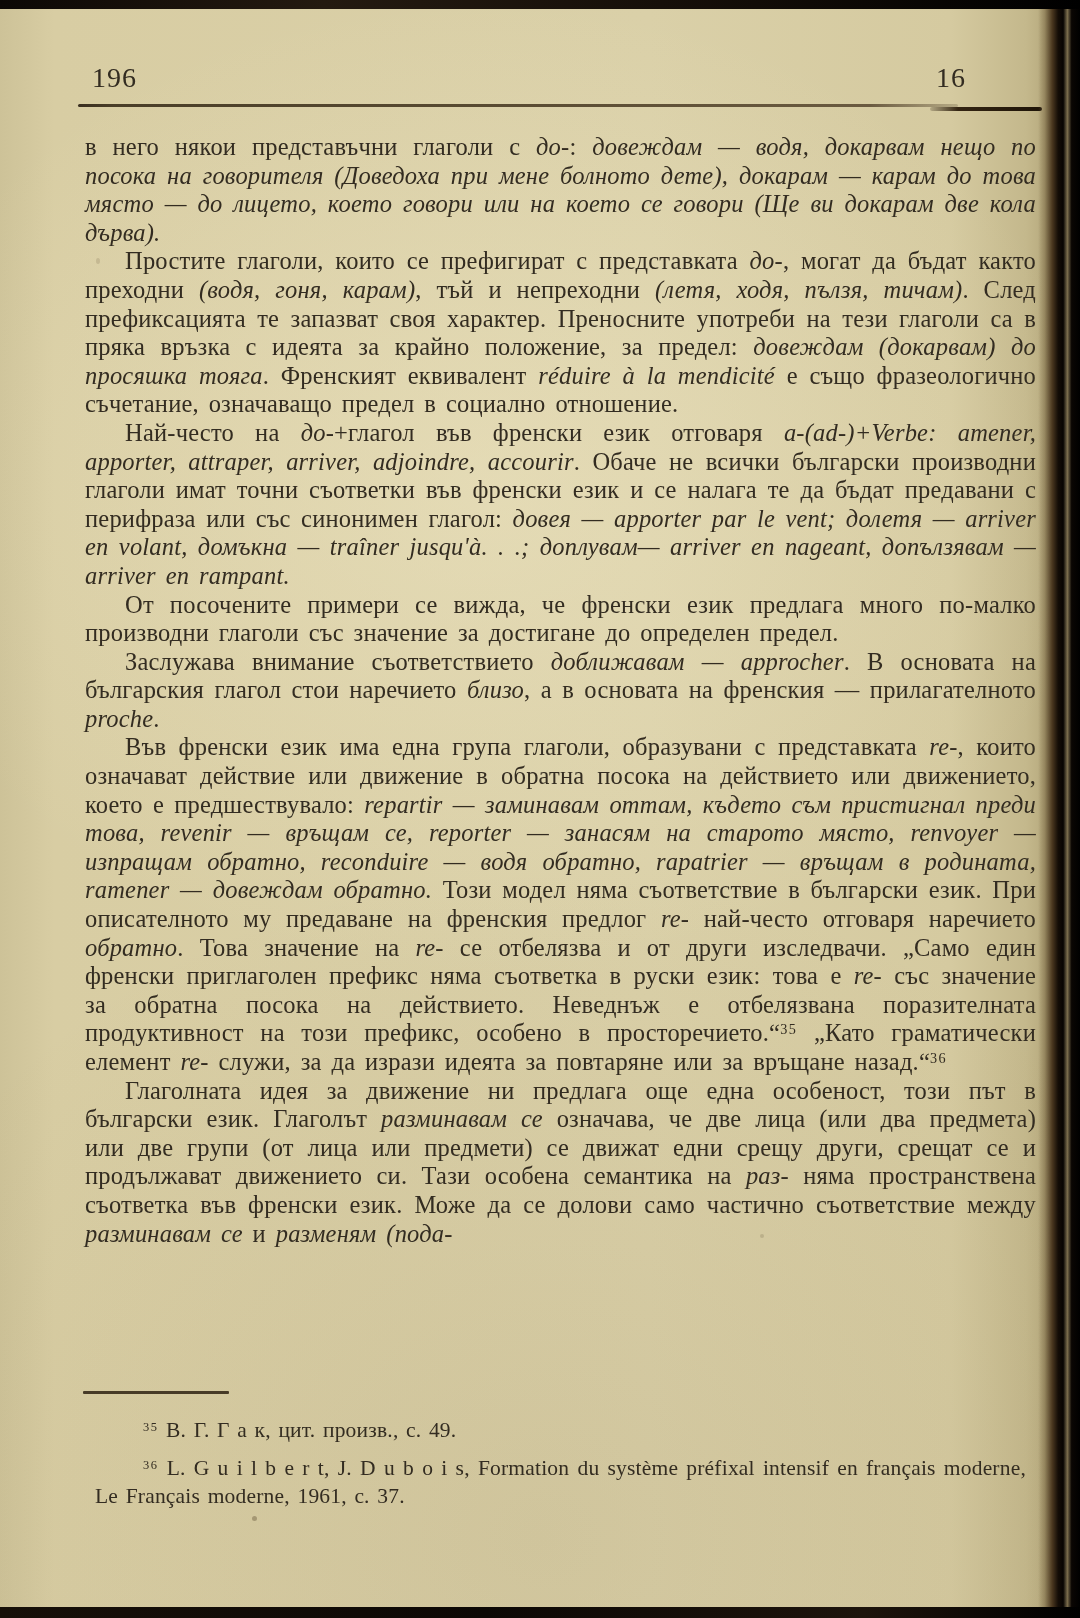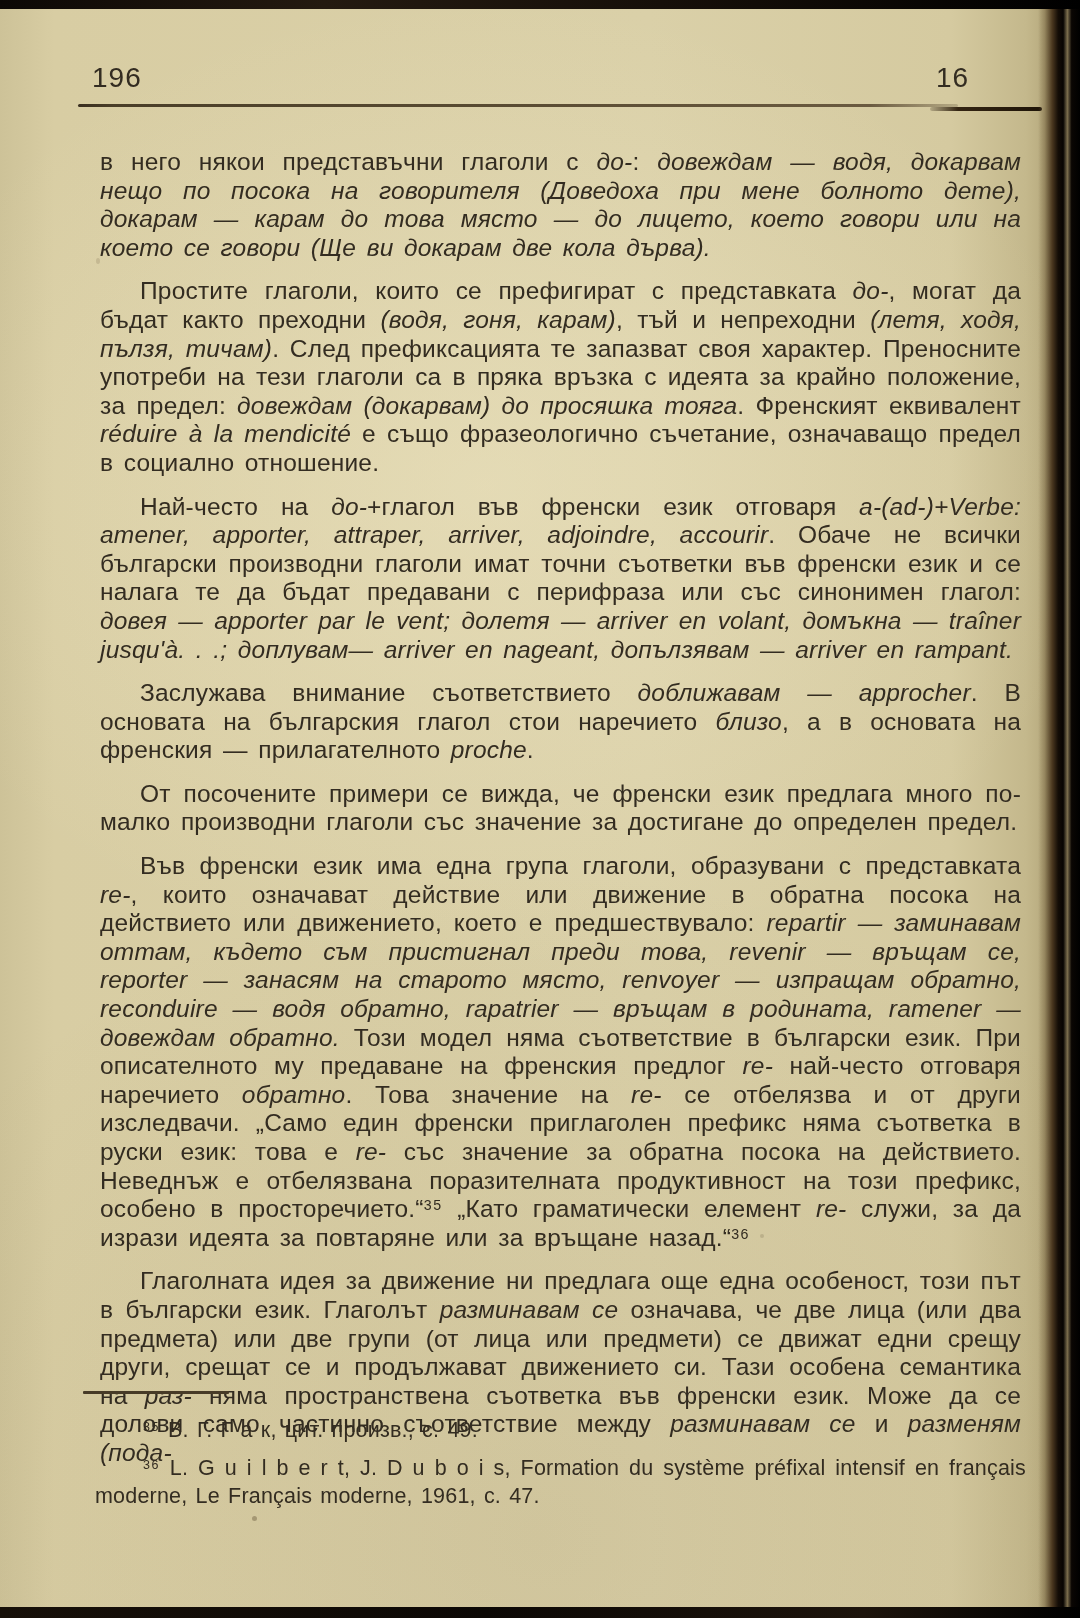--- a/index.html
+++ b/index.html
@@ -1,20 +1,20 @@
 <!DOCTYPE html>
 <html lang="bg"><head>
 <meta charset="utf-8">
 <style>
   html,body{margin:0;padding:0;background:#000;}
   .page{
     position:relative;
     width:1080px;height:1618px;
     overflow:hidden;
-    font-family:Liberation Sans, sans-serif;
+    font-family:Liberation Serif, serif;
     color:#332c21;
     background:
       radial-gradient(ellipse 900px 700px at 45% 30%, rgba(248,240,208,0.35), rgba(0,0,0,0) 70%),
       radial-gradient(ellipse 1000px 900px at 50% 95%, rgba(120,100,60,0.10), rgba(0,0,0,0) 75%),
       linear-gradient(90deg,#cdc298 0%,#d8cda3 5%,#dad0a8 60%,#d5caa0 88%,#c4b88c 95%,#a89a6e 99%),
       #d7cc9f;
   }
   
   .edge-top{position:absolute;left:0;top:0;width:100%;height:9px;
     background:linear-gradient(90deg,#0c0805 0%,#241a10 30%,#120c07 70%,#000 100%);}
@@ -42,21 +42,21 @@
   .header-rule-end{position:absolute;top:107px;left:930px;width:112px;height:4px;
     background:linear-gradient(90deg,rgba(42,30,16,0.2) 0%,#332412 25%,#1e1408 100%);
     border-radius:2px;}
   
   .body-text{
     position:absolute;left:85px;top:133px;width:951px;
     font-size:24.5px;line-height:28.6px;
     text-align:justify;
     word-spacing:3.5px;letter-spacing:0.2px;
   }
-  .body-text p{margin:15px;padding:0;}
+  .body-text p{margin:0;padding:0;}
   .body-text p.ind{text-indent:40px;}
   .it{font-style:italic;}
   sup{font-size:0.58em;line-height:0;position:relative;top:-0.5em;letter-spacing:1.5px;vertical-align:baseline;}
   
   .footnote-rule{position:absolute;left:83px;top:1391px;width:146px;height:2.5px;
     background:#473b27;border-radius:1px;}
   .footnotes{
     position:absolute;left:85px;top:1406px;width:951px;
     font-size:21.5px;line-height:28px;text-align:justify;
     word-spacing:2px;letter-spacing:0.2px;
@@ -72,30 +72,30 @@
 
   <div class="header-num num-left">196</div>
   <div class="header-num num-right">16</div>
   <div class="header-rule"></div>
   <div class="header-rule-end"></div>
 
   <div class="body-text">
     <p><span>в него някои представъчни глаголи с </span><span class="it">до-</span><span>: </span><span class="it">довеждам — водя, докарвам нещо по посока на говорителя (Доведоха при мене болното дете), докарам — карам до това място — до лицето, което говори или на което се говори (Ще ви докарам две кола дърва).</span></p>
     <p class="ind"><span>Простите глаголи, които се префигират с представката </span><span class="it">до-</span><span>, могат да бъдат както преходни </span><span class="it">(водя, гоня, карам)</span><span>, тъй и непреходни </span><span class="it">(летя, ходя, пълзя, тичам)</span><span>. След префиксацията те запазват своя характер. Преносните употреби на тези глаголи са в пряка връзка с идеята за крайно положение, за предел: </span><span class="it">довеждам (докарвам) до просяшка тояга</span><span>. Френският еквивалент </span><span class="it">réduire à la mendicité</span><span> е също фразеологично съчетание, означаващо предел в социално отношение.</span></p>
     <p class="ind"><span>Най-често на </span><span class="it">до-</span><span>+глагол във френски език отговаря </span><span class="it">a-(ad-)+Verbe:</span><span> </span><span class="it">amener, apporter, attraper, arriver, adjoindre, accourir</span><span>. Обаче не всички български производни глаголи имат точни съответки във френски език и се налага те да бъдат предавани с перифраза или със синонимен глагол: </span><span class="it">довея — apporter par le vent; долетя — arriver en volant, домъкна — traîner jusqu'à. . .; доплувам— arriver en nageant, допълзявам — arriver en rampant.</span></p>
+    <p class="ind"><span>От посочените примери се вижда, че френски език предлага много по-малко производни глаголи със значение за достигане до определен предел.</span></p>
     <p class="ind"><span>Заслужава внимание съответствието </span><span class="it">доближавам — approcher</span><span>. В основата на българския глагол стои наречието </span><span class="it">близо</span><span>, а в основата на френския — прилагателното </span><span class="it">proche</span><span>.</span></p>
-    <p class="ind"><span>От посочените примери се вижда, че френски език предлага много по-малко производни глаголи със значение за достигане до определен предел.</span></p>
     <p class="ind"><span>Във френски език има една група глаголи, образувани с представката </span><span class="it">re-</span><span>, които означават действие или движение в обратна посока на действието или движението, което е предшествувало: </span><span class="it">repartir — заминавам оттам, където съм пристигнал преди това, revenir — връщам се, reporter — занасям на старото място, renvoyer — изпращам обратно, reconduire — водя обратно, rapatrier — връщам в родината, ramener — довеждам обратно.</span><span> Този модел няма съответствие в български език. При описателното му предаване на френския предлог </span><span class="it">re-</span><span> най-често отговаря наречието </span><span class="it">обратно</span><span>. Това значение на </span><span class="it">re-</span><span> се отбелязва и от други изследвачи. „Само един френски приглаголен префикс няма съответка в руски език: това е </span><span class="it">re-</span><span> със значение за обратна посока на действието. Неведнъж е отбелязвана поразителната продуктивност на този префикс, особено в просторечието.“</span><sup>35</sup><span> „Като граматически елемент </span><span class="it">re-</span><span> служи, за да изрази идеята за повтаряне или за връщане назад.“</span><sup>36</sup></p>
     <p class="ind"><span>Глаголната идея за движение ни предлага още една особеност, този път в български език. Глаголът </span><span class="it">разминавам се</span><span> означава, че две лица (или два предмета) или две групи (от лица или предмети) се движат едни срещу други, срещат се и продължават движението си. Тази особена семантика на </span><span class="it">раз-</span><span> няма пространствена съответка във френски език. Може да се долови само частично съответствие между </span><span class="it">разминавам се</span><span> и </span><span class="it">разменям (пода-</span></p>
   </div>
 
   <div class="footnote-rule"></div>
   <div class="footnotes">
     <p><sup>35</sup><span> В.  Г.  Г а к,  цит.  произв.,  с.  49.</span></p>
-    <p><sup>36</sup><span> L.  G u i l b e r t,  J.  D u b o i s,  Formation du système préfixal intensif en français moderne, Le Français moderne, 1961, с. 47.</span></p>
+    <p><sup>36</sup><span> L.  G u i l b e r t,  J.  D u b o i s,  Formation du système préfixal intensif en français moderne, Le Français moderne, 1961, с. 37.</span></p>
   </div>
 
   <div class="speck" style="left:252px;top:1516px;width:5px;height:5px;"></div>
   <div class="speck" style="left:760px;top:1234px;width:4px;height:4px;opacity:.5;"></div>
   <div class="speck" style="left:96px;top:258px;width:4px;height:6px;opacity:.45;"></div>
 
   <div class="edge-right"></div>
   <div class="edge-top"></div>
   <div class="edge-bottom"></div>
 </div>

